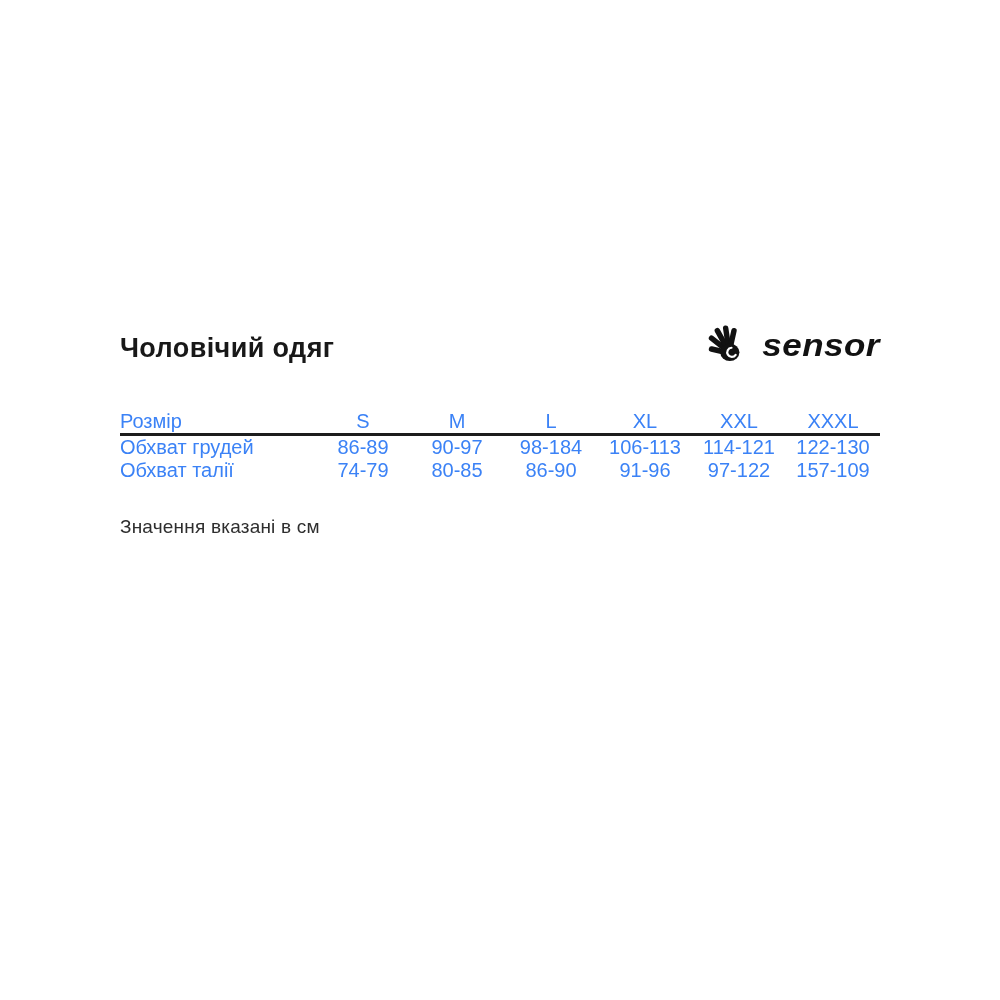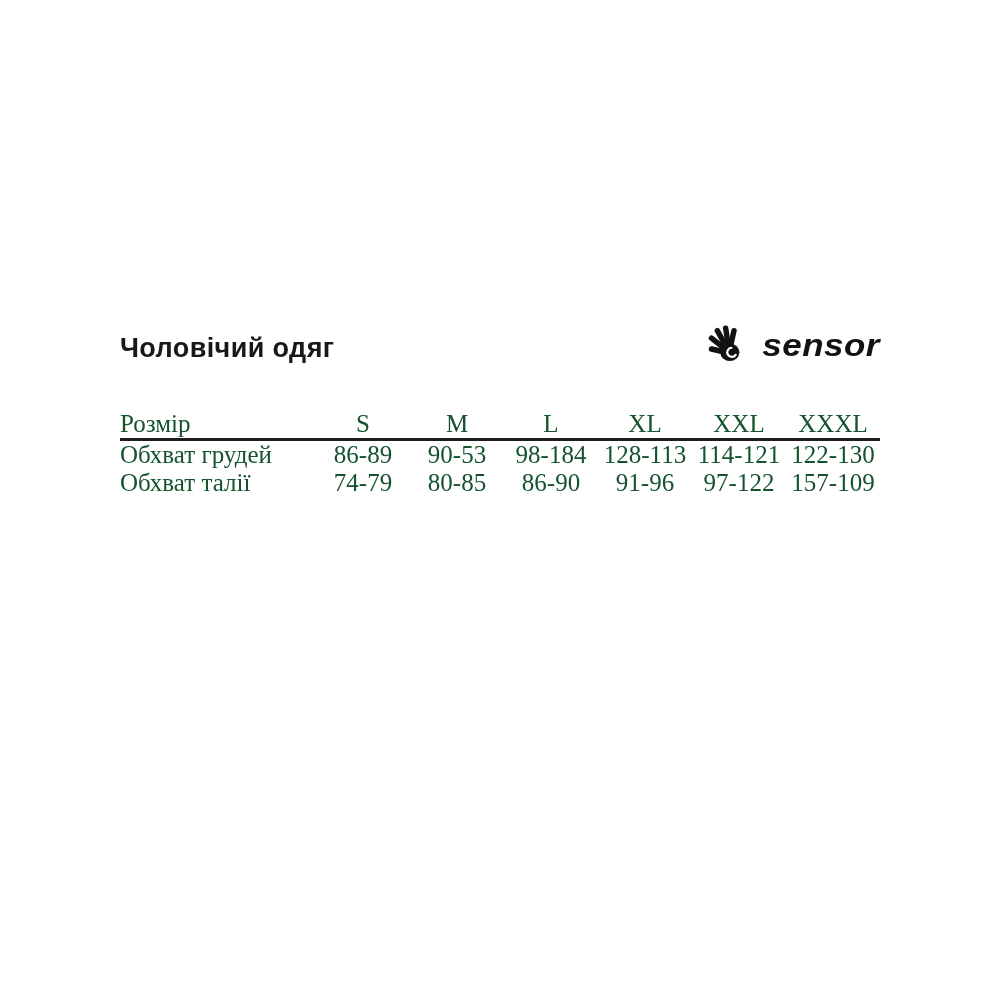--- a/index.html
+++ b/index.html
@@ -50,26 +50,25 @@
   }
   table.size-table {
     width: 100%;
     border-collapse: collapse;
     margin-top: 46px;
     table-layout: fixed;
   }
   table.size-table th,
   table.size-table td {
     font-weight: 400;
-    font-size: 25px;
+    font-size: 20px;
     text-align: center;
     padding: 0;
     white-space: nowrap;
-    color: #14532d;
-    font-family: Liberation Serif, serif;
+    color: #3b82f6;
   }
   table.size-table col.label-col { width: 196px; }
   table.size-table col.data-col  { width: 94px; }
   table.size-table th:first-child,
   table.size-table td:first-child {
     text-align: left;
   }
   thead th {
     padding-bottom: 17px;
     border-bottom: 3px solid #1d1d1d;
@@ -129,32 +128,33 @@
         <th>L</th>
         <th>XL</th>
         <th>XXL</th>
         <th>XXXL</th>
       </tr>
     </thead>
     <tbody>
       <tr>
         <td>Обхват грудей</td>
         <td>86-89</td>
-        <td>90-53</td>
+        <td>90-97</td>
         <td>98-184</td>
-        <td>128-113</td>
+        <td>106-113</td>
         <td>114-121</td>
         <td>122-130</td>
       </tr>
       <tr>
         <td>Обхват талії</td>
         <td>74-79</td>
         <td>80-85</td>
         <td>86-90</td>
         <td>91-96</td>
         <td>97-122</td>
         <td>157-109</td>
       </tr>
     </tbody>
   </table>
 
+  <p class="units-note">Значення вказані в см</p>
 
 </div>
 
 </body></html>

